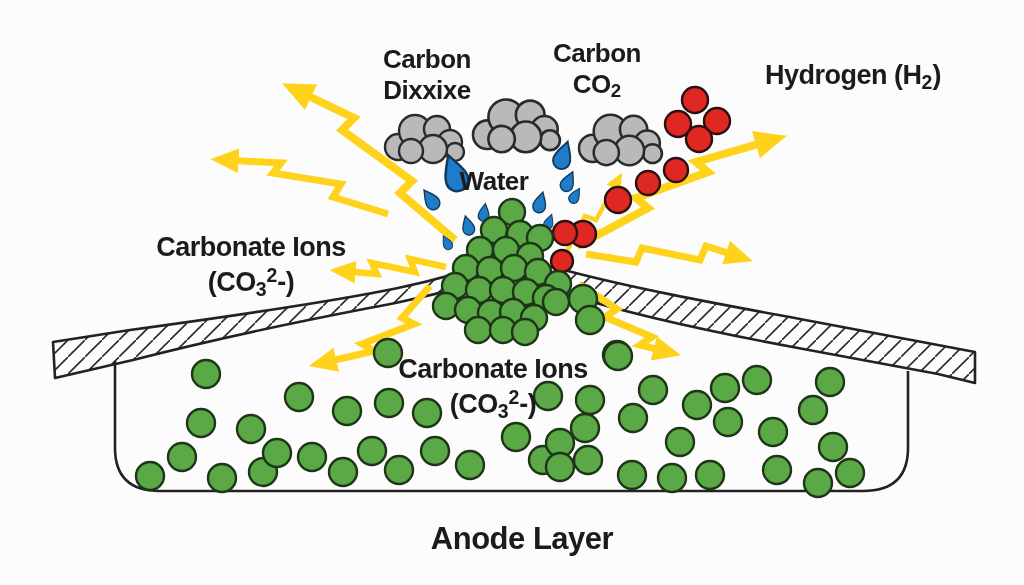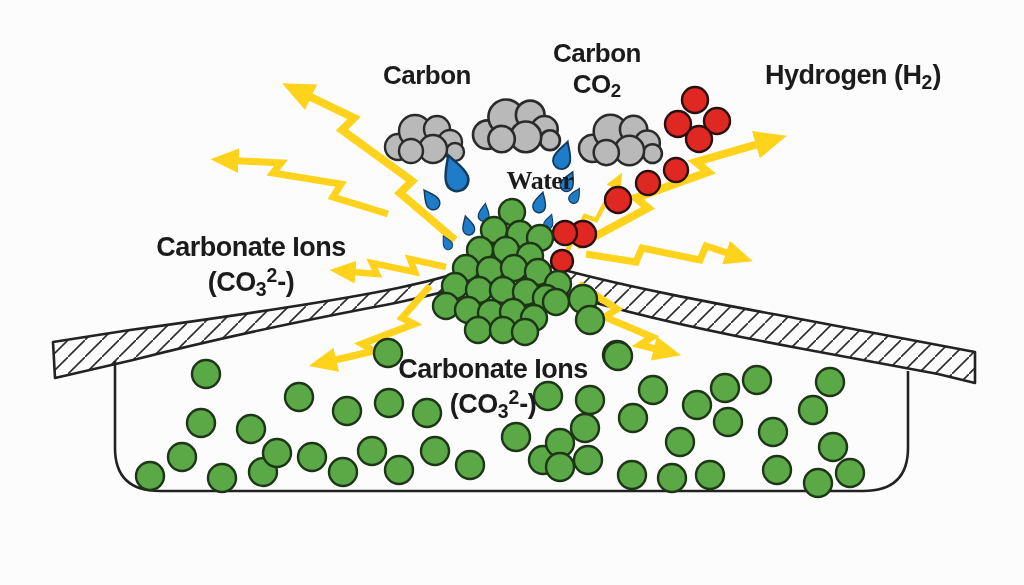--- a/index.html
+++ b/index.html
@@ -174,40 +174,44 @@
         <circle cx="710" cy="475" r="14" class="green-ion"></circle>
         <circle cx="777" cy="470" r="14" class="green-ion"></circle>
         <circle cx="818" cy="483" r="14" class="green-ion"></circle>
         <circle cx="833" cy="447" r="14" class="green-ion"></circle>
         <circle cx="850" cy="473" r="14" class="green-ion"></circle>
       </g>
   </svg>
 
   <div class="label fs26" style="left:427px;top:75px;">
     <span>Carbon</span><br>
+    <span>Dixxixe</span>
   </div>
 
   <div class="label fs26" style="left:597px;top:70px;">
     <span>Carbon</span><br>
     <span>CO</span><sub>2</sub>
   </div>
 
   <div class="label fs27" style="left:853px;top:77px;">
     <span>Hydrogen (H</span><sub>2</sub><span>)</span>
   </div>
 
-  <div class="label fs26" style="left:540px;top:181px;font-family:Liberation Serif, serif;">
+  <div class="label fs26" style="left:494px;top:181px;">
     <span>Water</span>
   </div>
 
 
   <div class="label fs27" style="left:251px;top:266px;">
     <span>Carbonate Ions</span><br>
     <span>(CO</span><sub>3</sub><sup>2</sup><span>-)</span>
   </div>
 
   <div class="label fs27" style="left:493px;top:388px;">
     <span>Carbonate Ions</span><br>
     <span>(CO</span><sub>3</sub><sup>2</sup><span>-)</span>
   </div>
 
+  <div class="label fs31" style="left:522px;top:539px;">
+    <span>Anode Layer</span>
+  </div>
 
 </div>
 
 </body></html>

